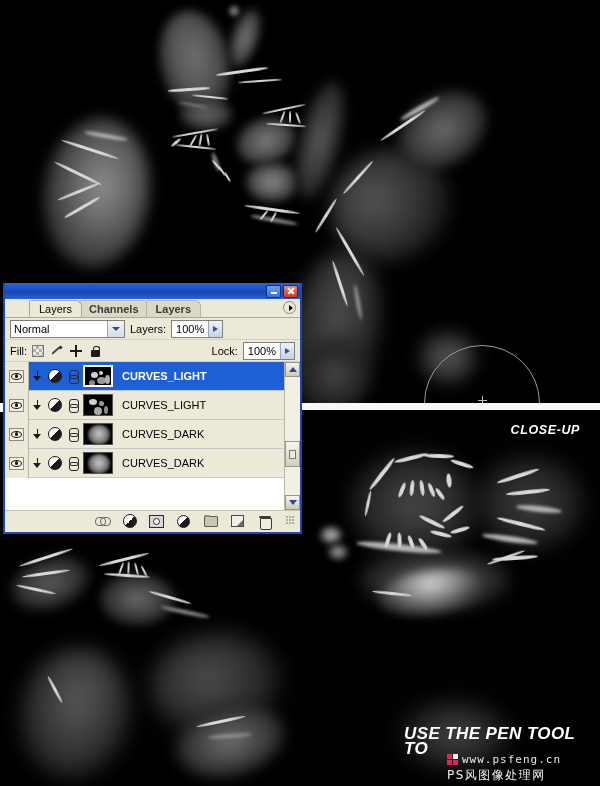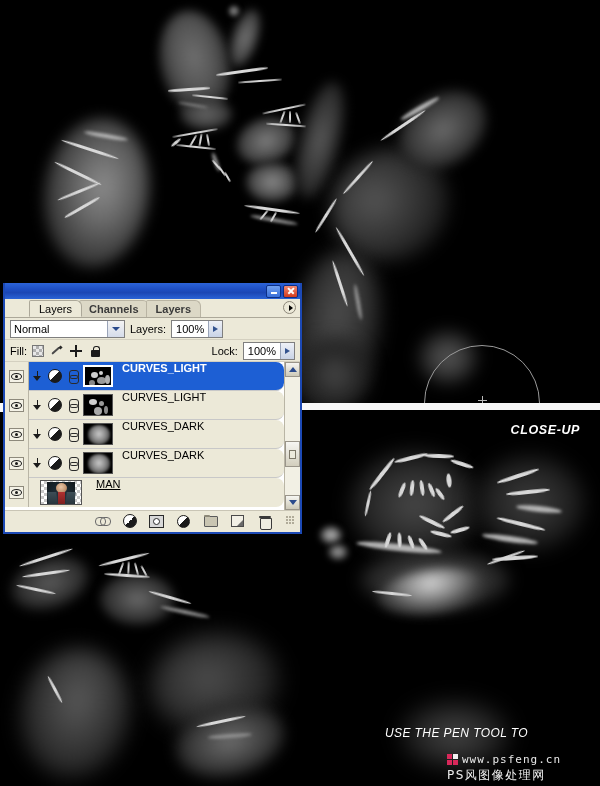--- a/index.html
+++ b/index.html
@@ -58,22 +58,22 @@
     border: 1px solid #9a9a9a; border-radius: 50%; }
   .brush-cross { position: absolute; left: 478px; top: 396px; width: 9px; height: 9px; }
   .brush-cross::before, .brush-cross::after { content: ""; position: absolute; background: #b9b9b9; }
   .brush-cross::before { left: 4px; top: 0; width: 1px; height: 9px; }
   .brush-cross::after { left: 0; top: 4px; width: 9px; height: 1px; }
 
   
   .label-it { position: absolute; color: #fff; font-style: italic; font-weight: bold;
     font-size: 12.5px; letter-spacing: 0.6px; white-space: nowrap; }
   #lbl-mask { right: 8px; top: 8px; }
-  .pen-note { position: absolute; left: 385px; top: 726px; color: #fff; font-style: italic;
-    font-weight: normal; font-size: 12px; line-height: 15px; letter-spacing: 0.4px; }
+  .pen-note { position: absolute; left: 404px; top: 726px; color: #fff; font-style: italic;
+    font-weight: bold; font-size: 17px; line-height: 15px; letter-spacing: 0.4px; }
 
   
   .wm { position: absolute; left: 447px; top: 753px; display: flex; align-items: center; gap: 4px; }
   .wm-sq { width: 11px; height: 11px; display: grid; grid-template-columns: 5px 5px; grid-template-rows: 5px 5px; gap: 1px; }
   .wm-sq i { display: block; background: #d8285a; }
   .wm-sq i:nth-child(2) { background: #f2f2f2; }
   .wm-url { color: #e8e8e8; font-family: "DejaVu Sans Mono", monospace; font-size: 11px; letter-spacing: 1px; }
   .wm-cn { position: absolute; left: 447px; top: 767px; color: #efefef; font-size: 12px;
     font-family: "DejaVu Sans", sans-serif; letter-spacing: 1.5px; }
 
@@ -139,22 +139,22 @@
   .lk-move::after { left: 0; top: 5px; width: 12px; height: 2px; }
   .lk-lock { }
   .lk-lock::before { content: ""; position: absolute; left: 1.5px; top: 5px; width: 9px; height: 7px;
     background: #1c1c1c; border-radius: 1px; }
   .lk-lock::after { content: ""; position: absolute; left: 3.5px; top: 1px; width: 5px; height: 6px;
     border: 1.6px solid #1c1c1c; border-bottom: none; border-radius: 3px 3px 0 0; }
 
   
   .layer-list-wrap { position: relative; height: 148px; display: flex; }
   .layer-list { flex: 1; background: #fff; overflow: hidden; }
-  .layer-row { display: flex; height: 29px; border-bottom: 1px solid #c8c8c8;
-    background: #ece9d8; border-radius: 8px; }
+  .layer-row { display: flex; align-items: center; height: 29px; border-bottom: 1px solid #c8c8c8;
+    background: #ece9d8; }
   .layer-row.selected { background: #1d5fd4; }
   .eye-cell { width: 24px; height: 29px; display: flex; align-items: center; justify-content: center;
     border-right: 1px solid #b9b5a5; background: #ece9d8; flex: none; }
   .eye { width: 15px; height: 13px; border: 1px solid #8e8a7c; background: #f4f2e6;
     display: flex; align-items: center; justify-content: center; }
   .eye-glyph { width: 11px; height: 7px; border-radius: 50%; border: 1.2px solid #1a1a1a;
     display: flex; align-items: center; justify-content: center; }
   .eye-glyph i { width: 3.5px; height: 3.5px; border-radius: 50%; background: #1a1a1a; }
   .clip-cell { width: 16px; display: flex; align-items: center; justify-content: center; flex: none; }
   .clip-arrow { position: relative; width: 9px; height: 11px; }
@@ -534,48 +534,20 @@
               <div class="link-icon"></div>
             </div>
           <div class="thumb-cell">
             <div class="thumb">
                 <div class="tn-face"></div>
               </div>
           </div>
           <div class="layer-name">CURVES_DARK</div>
         </div>
 
-        <div class="layer-row" style="border-bottom:none;">
-          <div class="eye-cell">
-            <div class="eye">
-                <div class="eye-glyph">
-                  <i></i>
-                </div>
-              </div>
-          </div>
-          <div class="thumb-cell" style="width:56px;margin-left:4px;">
-            <div class="thumb" style="width:42px;height:25px;border:1px solid #555;
-              background:
-                linear-gradient(45deg,#c8c8c8 25%,transparent 25%,transparent 75%,#c8c8c8 75%),
-                linear-gradient(45deg,#c8c8c8 25%,#fff 25%,#fff 75%,#c8c8c8 75%);
-              background-size:6px 6px; background-position:0 0,3px 3px;">
-              <div style="position:absolute;left:6px;top:1px;width:28px;height:23px;
-                background:radial-gradient(ellipse at 50% 75%,#2a3a46 0%,#1d2a33 45%,#11181d 100%);"></div>
-              <div style="position:absolute;left:15px;top:2px;width:11px;height:10px;border-radius:50%;
-                background:radial-gradient(ellipse at 45% 40%,#e8c6a8 0%,#c89a76 55%,#8a6244 100%);"></div>
-              <div style="position:absolute;left:17px;top:11px;width:7px;height:12px;
-                background:linear-gradient(180deg,#b03030,#7d1f1f);"></div>
-              <div style="position:absolute;left:7px;top:11px;width:9px;height:13px;
-                background:linear-gradient(180deg,#3d4d56,#26333b);transform:skewX(6deg);"></div>
-              <div style="position:absolute;left:25px;top:11px;width:9px;height:13px;
-                background:linear-gradient(180deg,#3d4d56,#26333b);transform:skewX(-6deg);"></div>
-            </div>
-          </div>
-          <div class="layer-name underlined">MAN</div>
-        </div>
 
       </div>
 
       <div class="scrollbar">
         <div class="sb-btn sb-up">
             <b></b>
           </div>
         <div class="sb-track">
           <div class="sb-thumb">
               <i></i>

